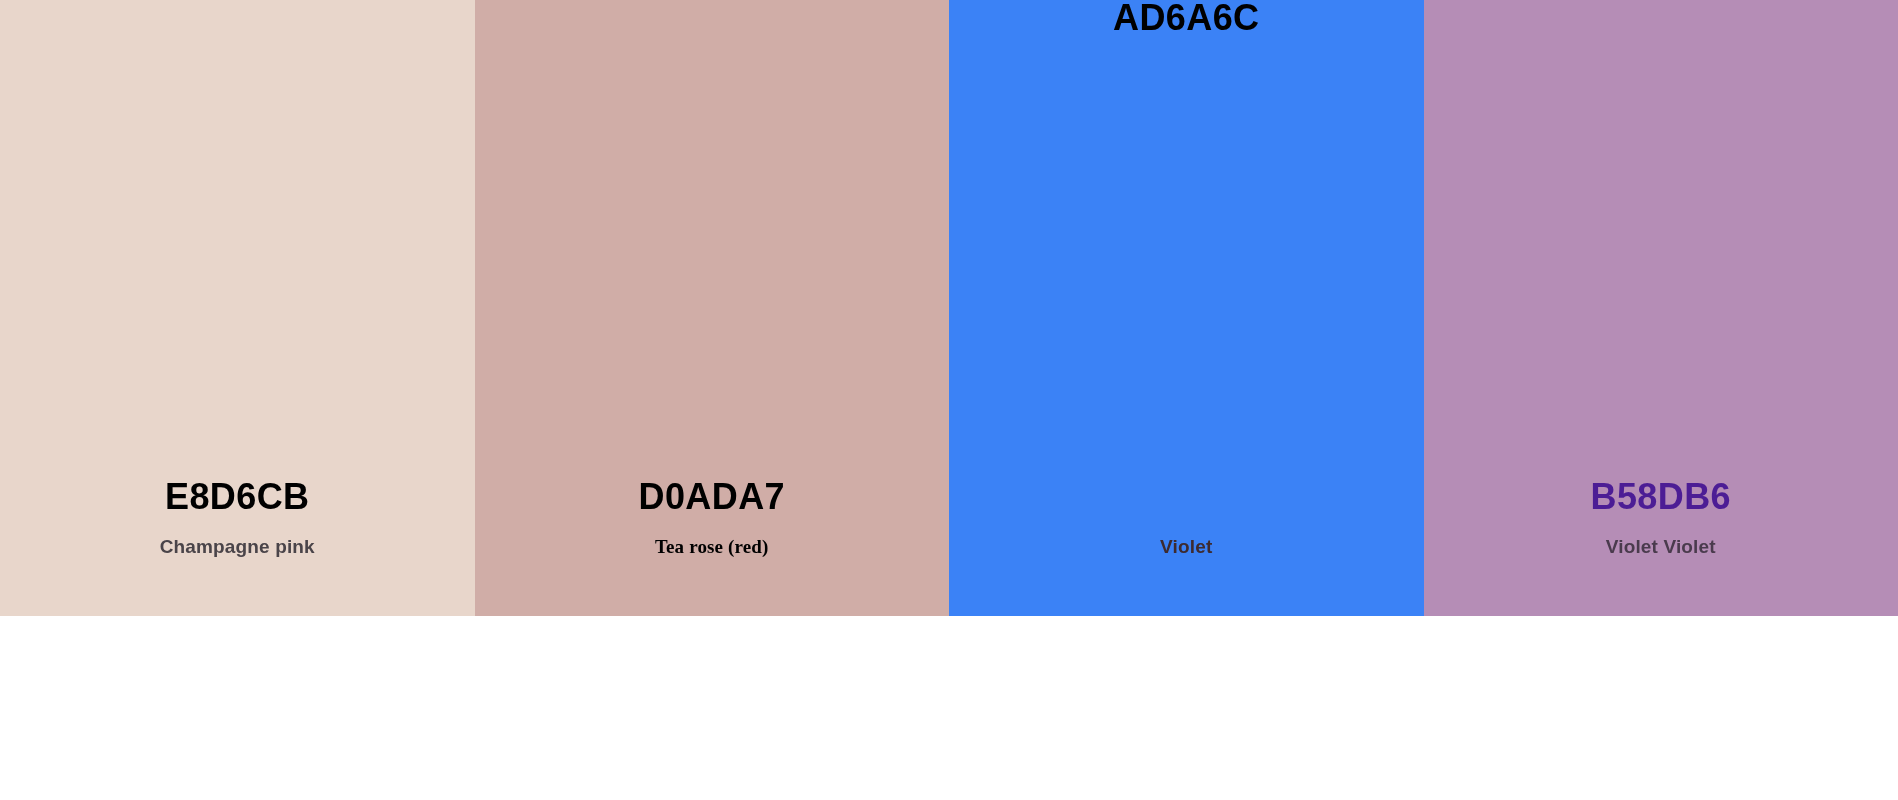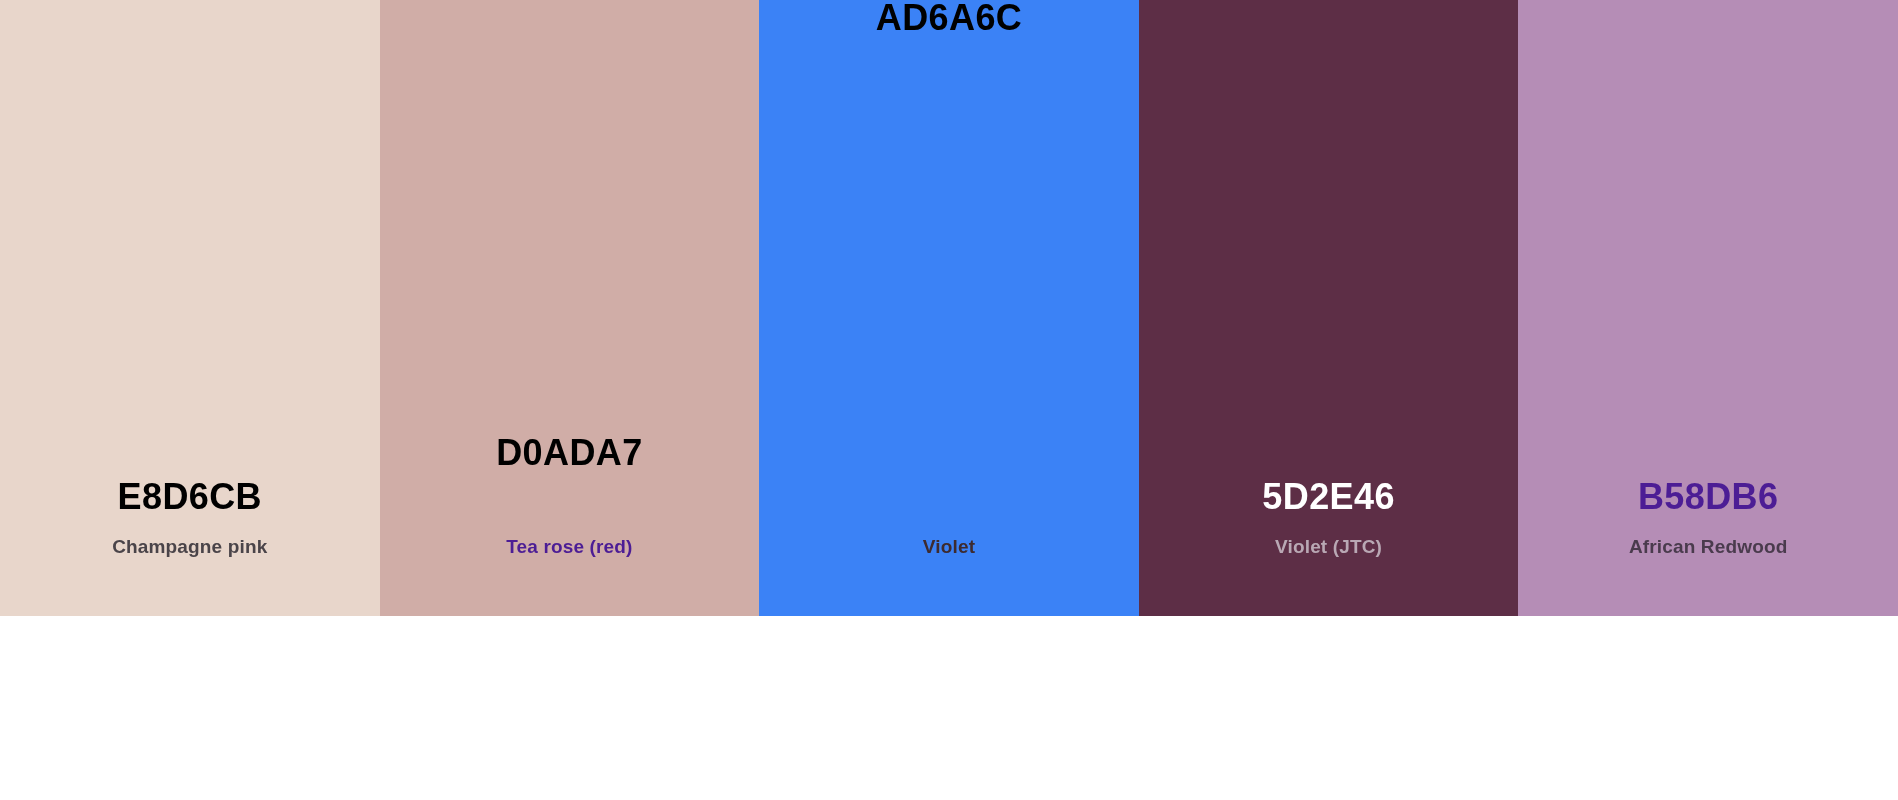--- a/index.html
+++ b/index.html
@@ -56,29 +56,25 @@
   }
 </style>
 </head>
 <body>
 
 <div id="palette">
     <div class="swatch" style="background-color: rgb(232, 214, 203);">
       <span class="swatch-hex" style="color: rgb(0, 0, 0);">E8D6CB</span>
       <span class="swatch-label" style="color: rgb(74, 68, 73);">Champagne pink</span>
     </div>
-    <div class="swatch" style="background-color: rgb(208, 173, 167); gap: 44px;">
+    <div class="swatch" style="background-color: rgb(208, 173, 167);">
       <span class="swatch-hex" style="color: rgb(0, 0, 0);">D0ADA7</span>
-      <span class="swatch-label" style="color: #4c1d95;">Tea rose (red)</span>
+      <span class="swatch-label" style="color: #000000; font-family: Liberation Serif, serif;">Tea rose (red)</span>
     </div>
     <div class="swatch" style="background-color: #3b82f6; justify-content: space-between;">
       <span class="swatch-hex" style="color: rgb(0, 0, 0);">AD6A6C</span>
       <span class="swatch-label" style="color: rgb(61, 43, 48);">Violet</span>
     </div>
-    <div class="swatch" style="background-color: rgb(93, 46, 70);">
-      <span class="swatch-hex" style="color: rgb(255, 255, 255);">5D2E46</span>
-      <span class="swatch-label" style="color: rgb(185, 168, 180);">Violet (JTC)</span>
-    </div>
     <div class="swatch" style="background-color: rgb(181, 141, 182);">
       <span class="swatch-hex" style="color: #4c1d95;">B58DB6</span>
-      <span class="swatch-label" style="color: rgb(74, 59, 77);">African Redwood</span>
+      <span class="swatch-label" style="color: rgb(74, 59, 77);">Violet Violet</span>
     </div>
   </div>
 
 </body></html>

